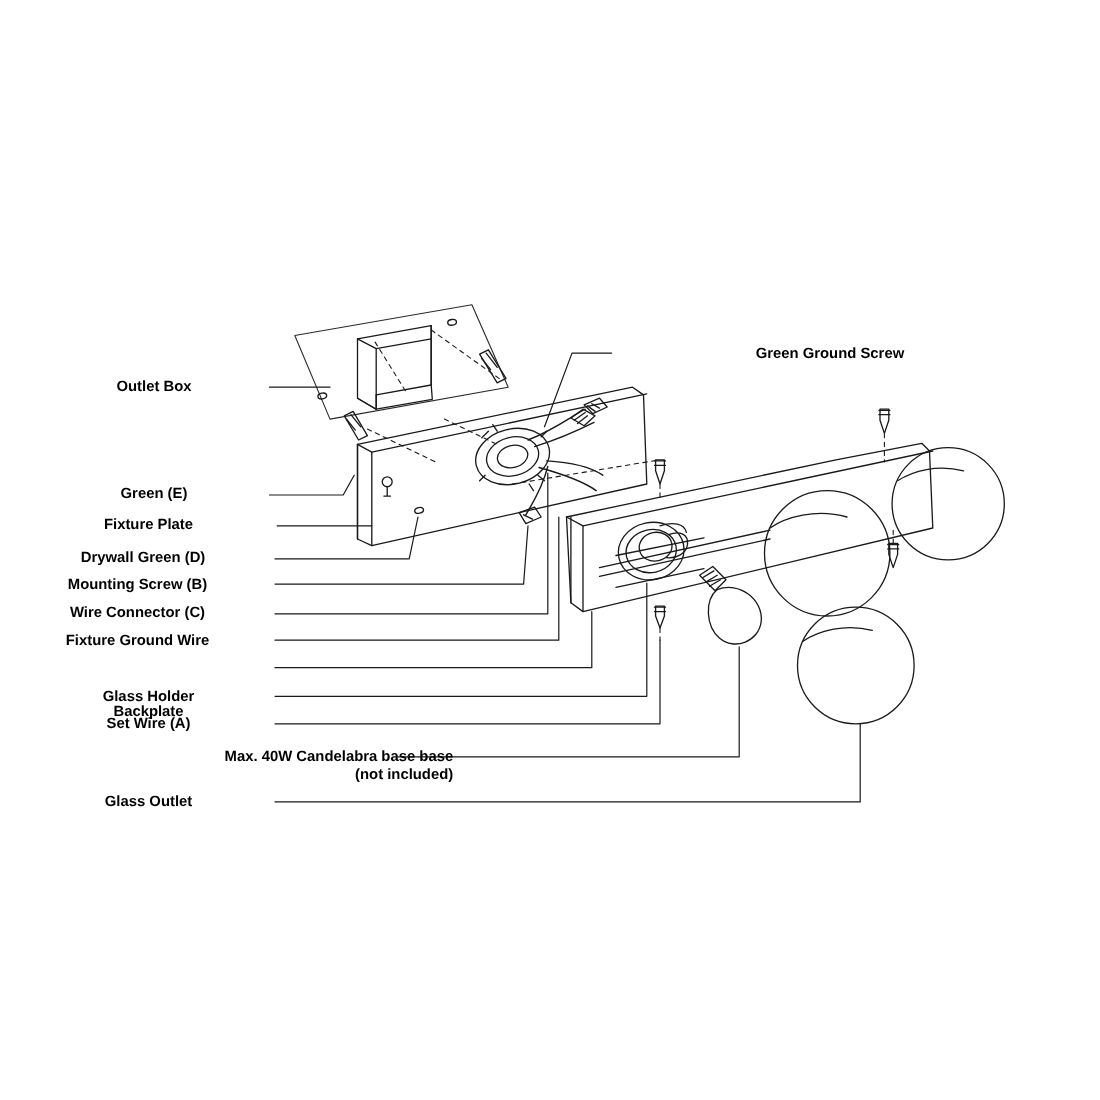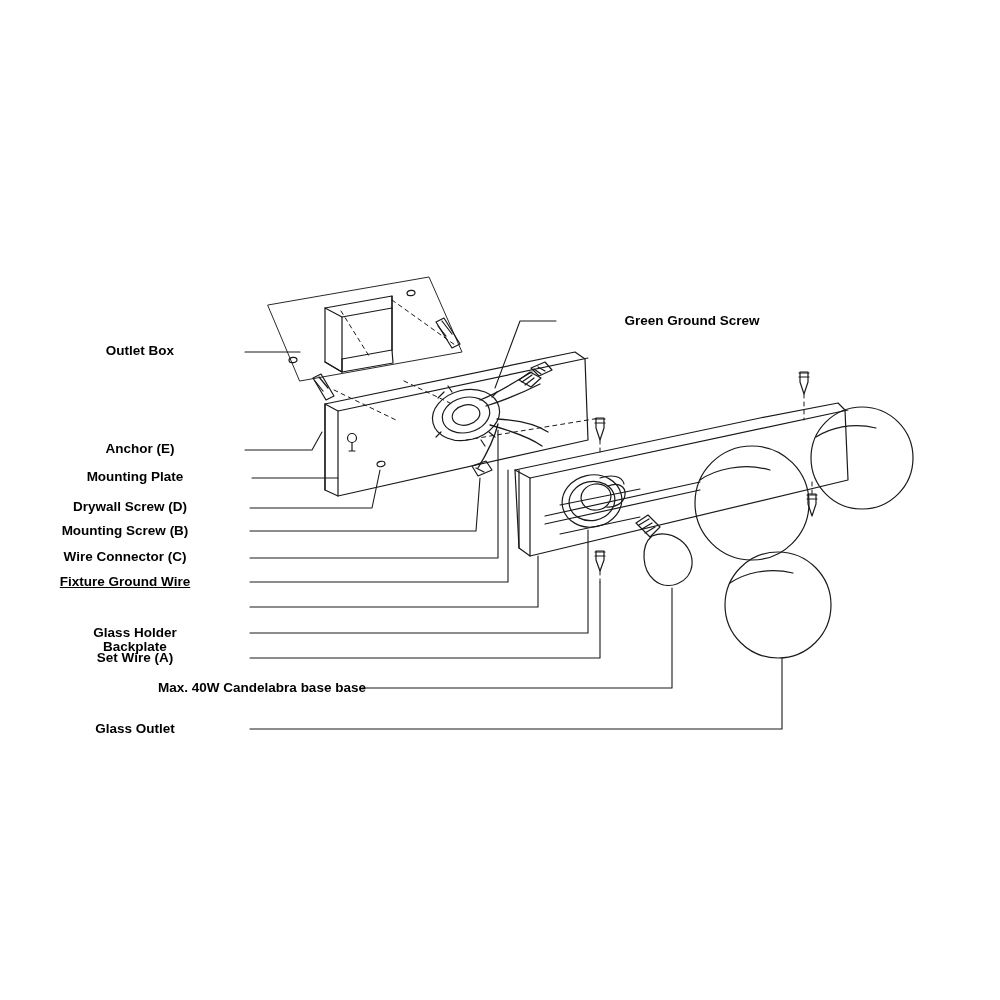--- a/index.html
+++ b/index.html
@@ -32,21 +32,21 @@
     font-size: 13.5px;
     font-weight: bold;
     color: #000000;
     white-space: pre;
     line-height: 1.25;
   }
   .lbl.right {
     text-align: center;
   }
   .lbl.left {
-    text-align: center;
+    text-align: right;
   }
 </style>
 </head>
 <body>
 
 <div id="diagram-root">
 
   <svg id="art" viewBox="0 0 1000 1000">
     <g fill="none" stroke="#1a1a1a" stroke-width="1.2" stroke-linejoin="round" stroke-linecap="round">
 
@@ -180,35 +180,36 @@
         <path d="M250,729 L782,729 L782,658"></path>
         <path d="M556,321 L520,321 L495,388"></path>
       </g>
     </g>
   </svg>
 
   <div class="lbl right" style="left:40px; top:343px; width:200px;">Outlet Box</div>
 
   <div class="lbl left" style="left:562px; top:313px; width:260px;">Green Ground Screw</div>
 
-  <div class="lbl right" style="left:40px; top:441px; width:200px;">Anchor (E)</div>
-
-  <div class="lbl right" style="left:30px; top:469px; width:210px;">Mounting Plate</div>
-
-  <div class="lbl right" style="left:20px; top:499px; width:220px;">Drywall Screw (D)</div>
+  <div class="lbl right" style="left:40px; top:441px; width:200px;">Green (E)</div>
+
+  <div class="lbl right" style="left:30px; top:469px; width:210px;">Fixture Plate</div>
+
+  <div class="lbl right" style="left:20px; top:499px; width:220px;">Drywall Green (D)</div>
 
   <div class="lbl right" style="left:10px; top:523px; width:230px;">Mounting Screw (B)</div>
 
   <div class="lbl right" style="left:10px; top:549px; width:230px;">Wire Connector (C)</div>
 
-  <div class="lbl right" style="left:10px; top:574px; width:230px;text-decoration:underline;">Fixture Ground Wire</div>
+  <div class="lbl right" style="left:10px; top:574px; width:230px;">Fixture Ground Wire</div>
 
   <div class="lbl right" style="left:30px; top:599px; width:210px;margin-top:40px;">Backplate</div>
 
   <div class="lbl right" style="left:30px; top:625px; width:210px;">Glass Holder</div>
 
   <div class="lbl right" style="left:30px; top:650px; width:210px;">Set Wire (A)</div>
 
   <div class="lbl left" style="left:112px; top:680px; width:300px;">Max. 40W Candelabra base base</div>
+  <div class="lbl left" style="left:112px; top:696px; width:300px;">(not included)</div>
 
   <div class="lbl right" style="left:30px; top:721px; width:210px;">Glass Outlet</div>
 
 </div>
 
 </body></html>

